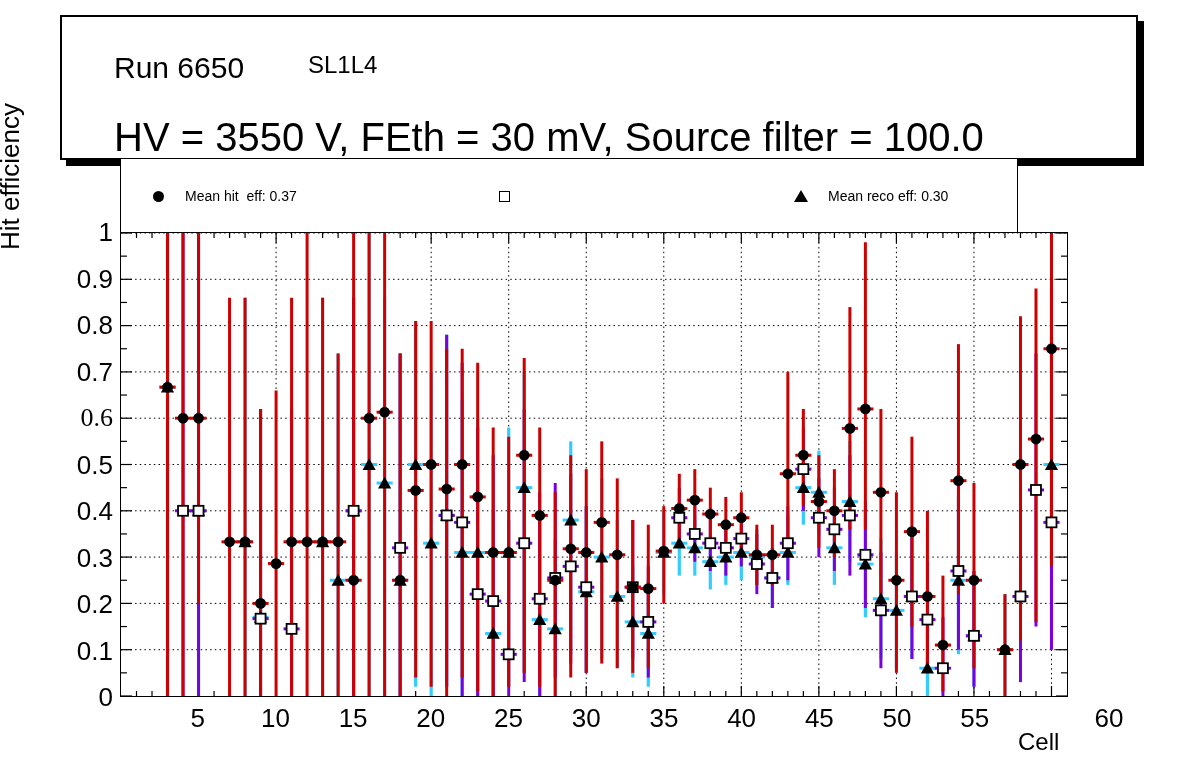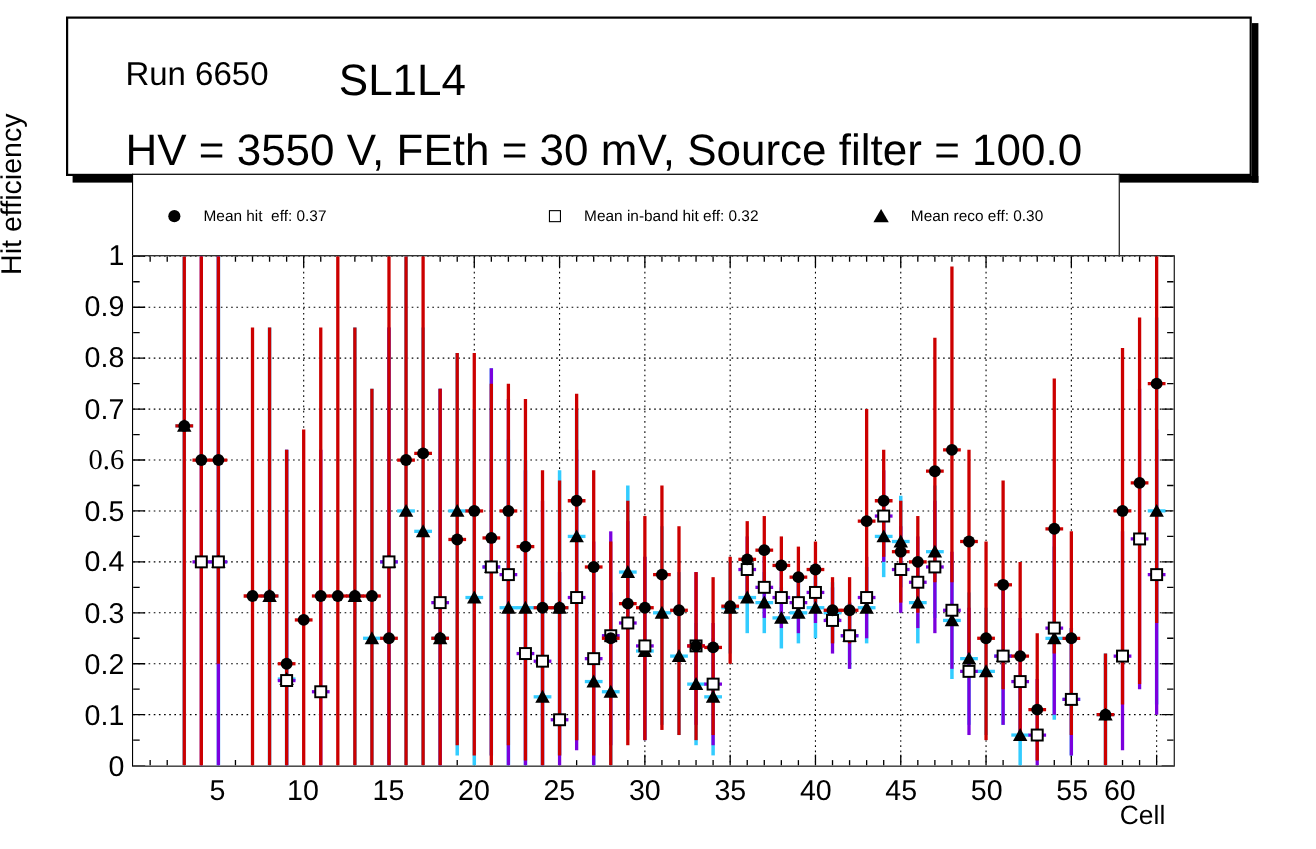--- a/index.html
+++ b/index.html
@@ -9,21 +9,21 @@
   #stage{position:absolute;left:0;top:0;width:1156px;height:772px;padding-left:32px;}
 
   
   #title-box{position:absolute;left:60px;top:15px;width:1078px;height:145px;
              background:#fff;border:2px solid #000;box-sizing:border-box;}
   #title-shadow{position:absolute;left:66px;top:160px;width:1078px;height:6px;background:#000;}
   #title-shadow2{position:absolute;left:1138px;top:21px;width:6px;height:145px;background:#000;}
   .title-line{position:absolute;left:52px;font-size:40px;white-space:pre;color:#000;}
   #title-line-2{top:98px;}
   #title-run{position:absolute;left:52px;top:34px;font-size:30px;white-space:pre;}
-  #title-sl{position:absolute;left:246px;top:34px;font-size:40px;white-space:pre;}
+  #title-sl{position:absolute;left:246px;top:34px;font-size:24px;white-space:pre;}
 
   
   #legend-box{position:absolute;left:120px;top:158px;width:898px;height:74px;
               background:#fff;border:1px solid #000;border-bottom:none;box-sizing:border-box;}
   .legend-entry{position:absolute;top:0;height:74px;display:flex;align-items:center;}
   #legend-entry-0{left:22px;}
   #legend-entry-1{left:368px;}
   #legend-entry-2{left:665px;}
   .legend-marker{width:30px;display:flex;justify-content:center;align-items:center;}
   .legend-label{font-size:14px;white-space:pre;margin-left:12px;}
@@ -65,21 +65,20 @@
     <div class="legend-entry" id="legend-entry-0">
       <span class="legend-marker">
           <span class="mk-circle"></span>
         </span>
       <span class="legend-label">Mean hit  eff: 0.37</span>
     </div>
     <div class="legend-entry" id="legend-entry-1">
       <span class="legend-marker">
           <span class="mk-square"></span>
         </span>
-      <span class="legend-label">Mean in-band hit eff: 0.32</span>
     </div>
     <div class="legend-entry" id="legend-entry-2">
       <span class="legend-marker">
           <span class="mk-tri"></span>
         </span>
       <span class="legend-label">Mean reco eff: 0.30</span>
     </div>
   </div>
 
   <div id="plot-frame">
@@ -737,18 +736,18 @@
       <div class="xtick-label" style="left: 275.41px;">10</div>
       <div class="xtick-label" style="left: 353.115px;">15</div>
       <div class="xtick-label" style="left: 430.82px;">20</div>
       <div class="xtick-label" style="left: 508.525px;">25</div>
       <div class="xtick-label" style="left: 586.23px;">30</div>
       <div class="xtick-label" style="left: 663.934px;">35</div>
       <div class="xtick-label" style="left: 741.639px;">40</div>
       <div class="xtick-label" style="left: 819.344px;">45</div>
       <div class="xtick-label" style="left: 897.049px;">50</div>
       <div class="xtick-label" style="left: 974.754px;">55</div>
-      <div class="xtick-label" style="left: 1018px;">60</div>
+      <div class="xtick-label" style="left: 1109px;">60</div>
     </div>
   <div id="y-axis-title">Hit efficiency</div>
   <div id="x-axis-title">Cell</div>
 
 </div>
 
 </body></html>

